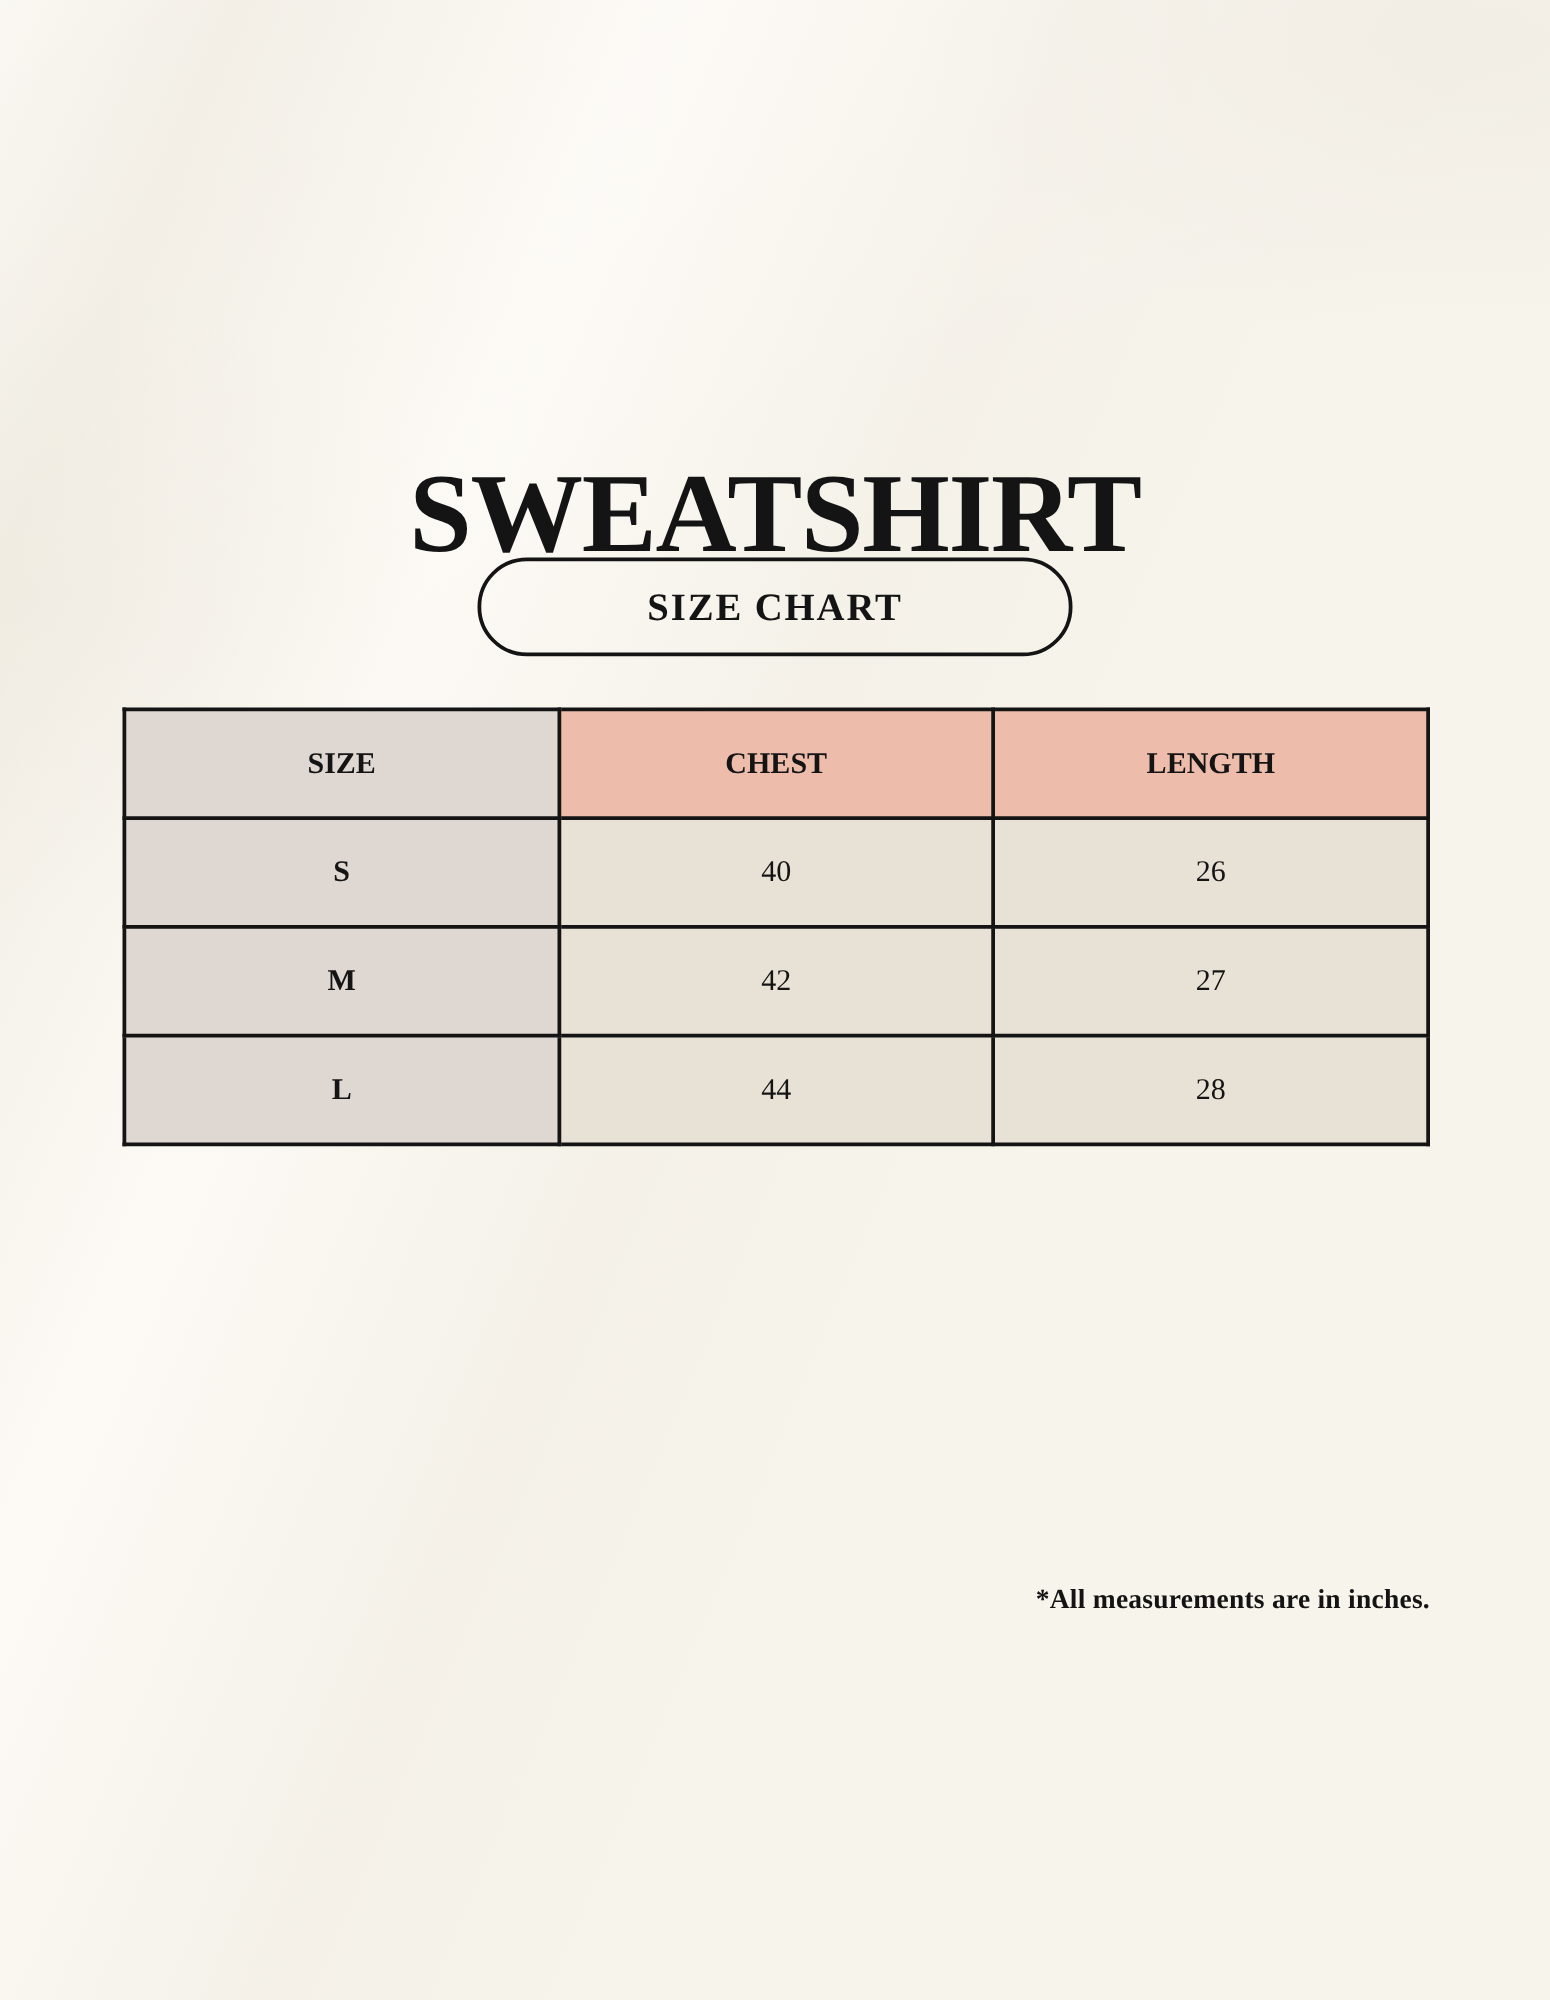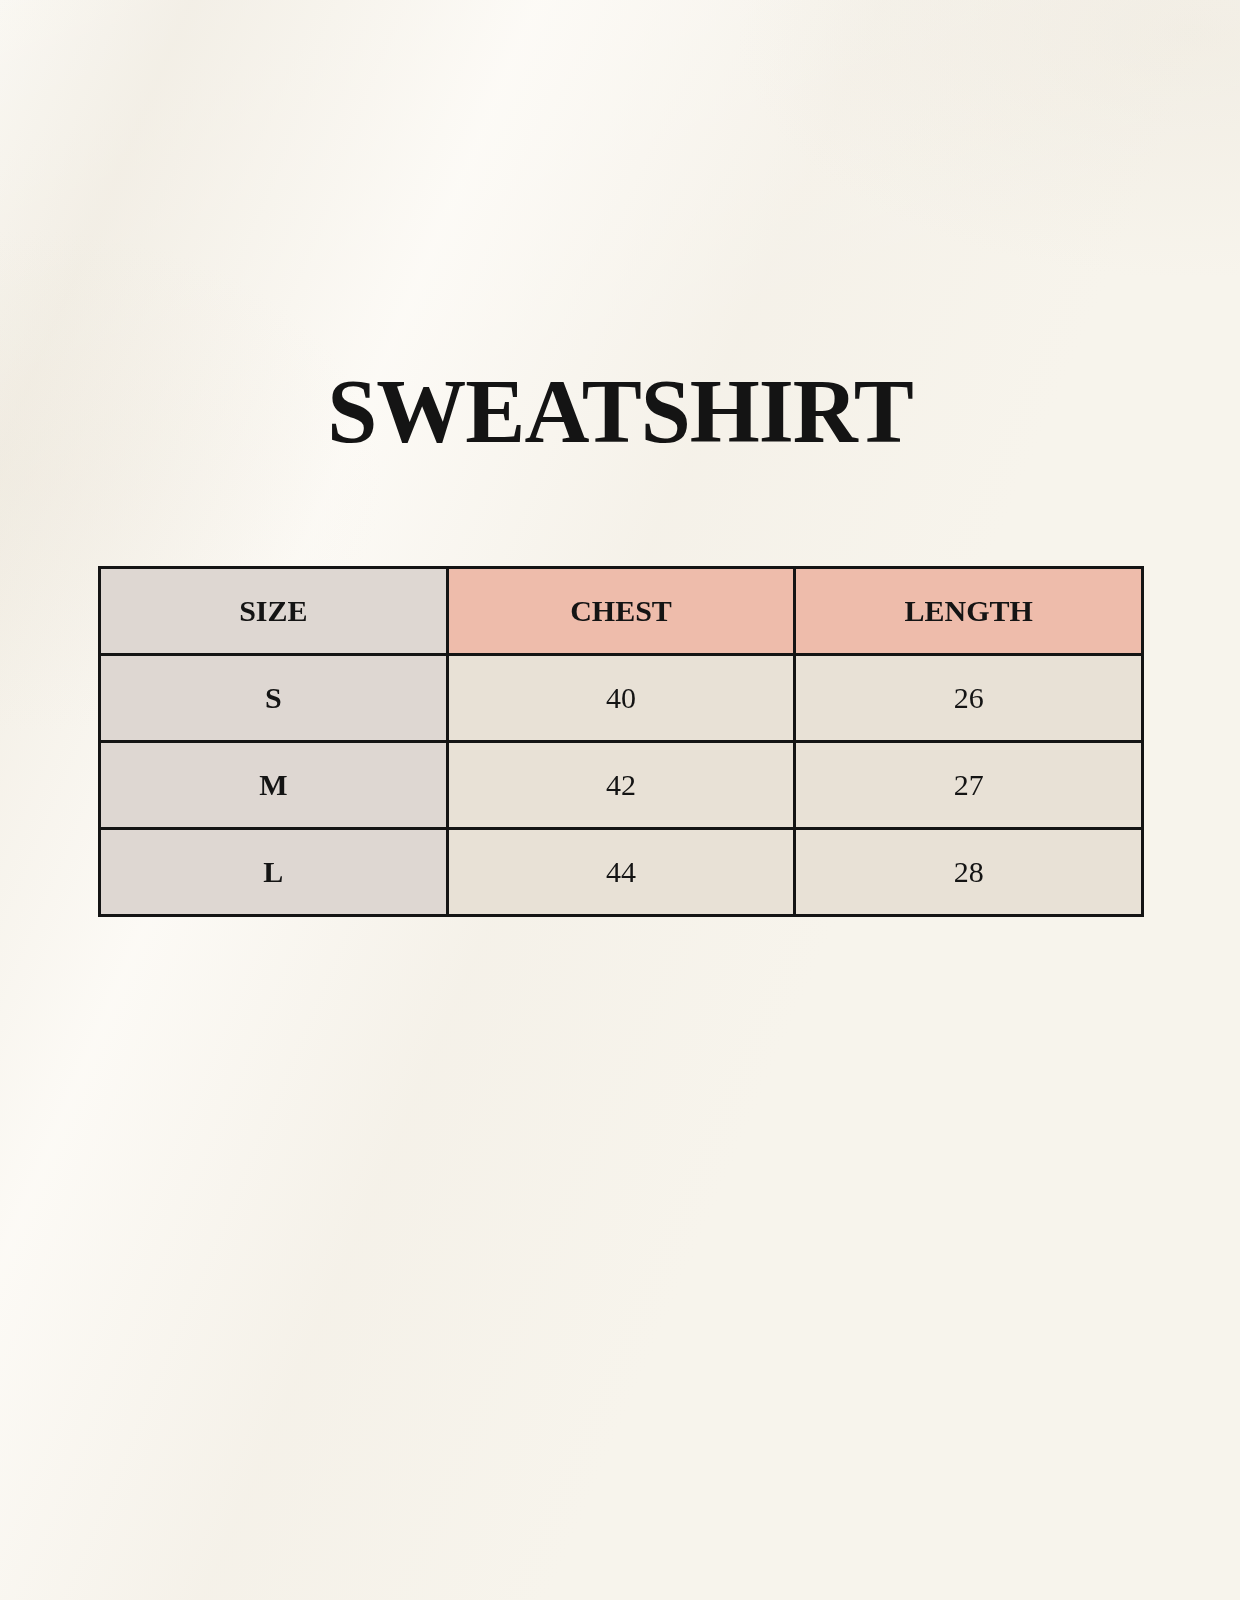--- a/index.html
+++ b/index.html
@@ -77,21 +77,21 @@
     table-layout: fixed;
     z-index: 2;
   }
   .size-table th,
   .size-table td {
     border: 3px solid #141414;
     height: 84px;
     padding: 0;
     text-align: center;
     vertical-align: middle;
-    font-size: 30px;
+    font-size: 24px;
     line-height: 1;
   }
   .size-table thead th {
     font-weight: 700;
   }
   .col-size {
     background: #ded7d2;
     font-weight: 700;
   }
   thead .col-accent {
@@ -112,20 +112,23 @@
     z-index: 2;
   }
 </style>
 </head>
 <body>
 
 <div class="canvas">
 
   <h1 class="title">SWEATSHIRT</h1>
 
+  <div class="pill">
+    <span>SIZE CHART</span>
+  </div>
 
   <table class="size-table">
     <thead>
       <tr>
         <th class="col-size">SIZE</th>
         <th class="col-accent">CHEST</th>
         <th class="col-accent">LENGTH</th>
       </tr>
     </thead>
     <tbody>
@@ -140,14 +143,15 @@
           <td class="col-data">27</td>
         </tr>
         <tr>
           <th class="col-size">L</th>
           <td class="col-data">44</td>
           <td class="col-data">28</td>
         </tr>
       </tbody>
   </table>
 
+  <div class="footnote">*All measurements are in inches.</div>
 
 </div>
 
 </body></html>

